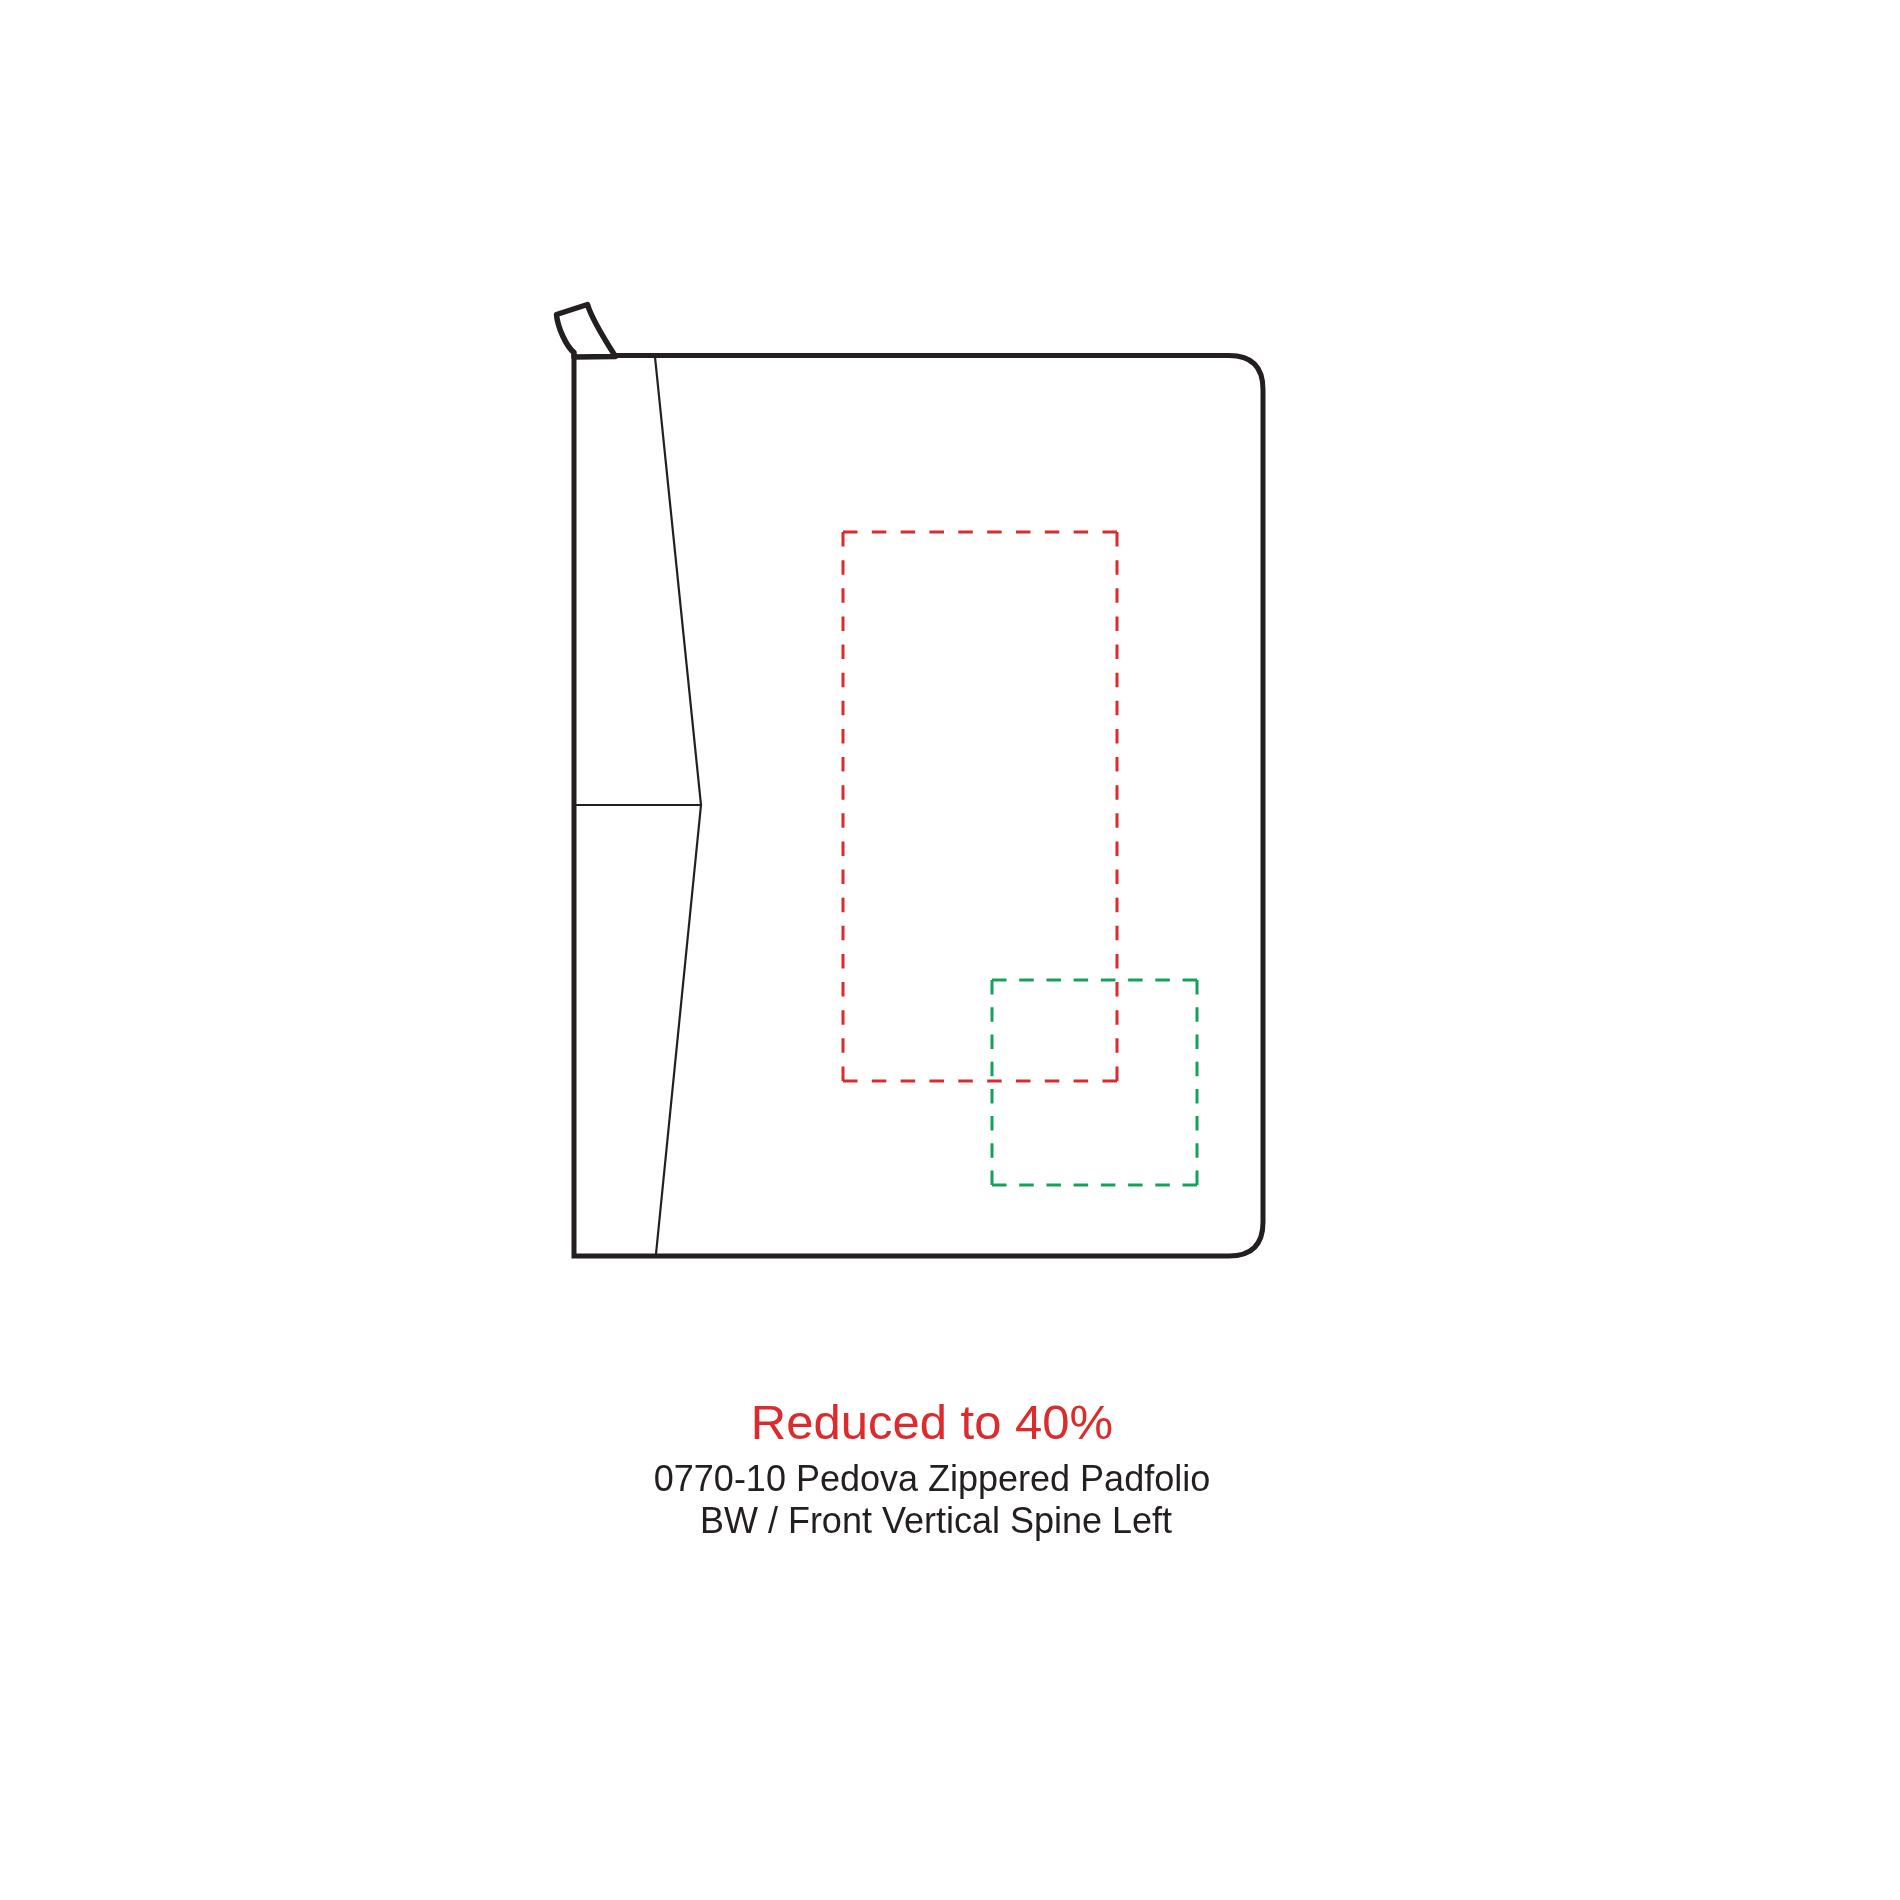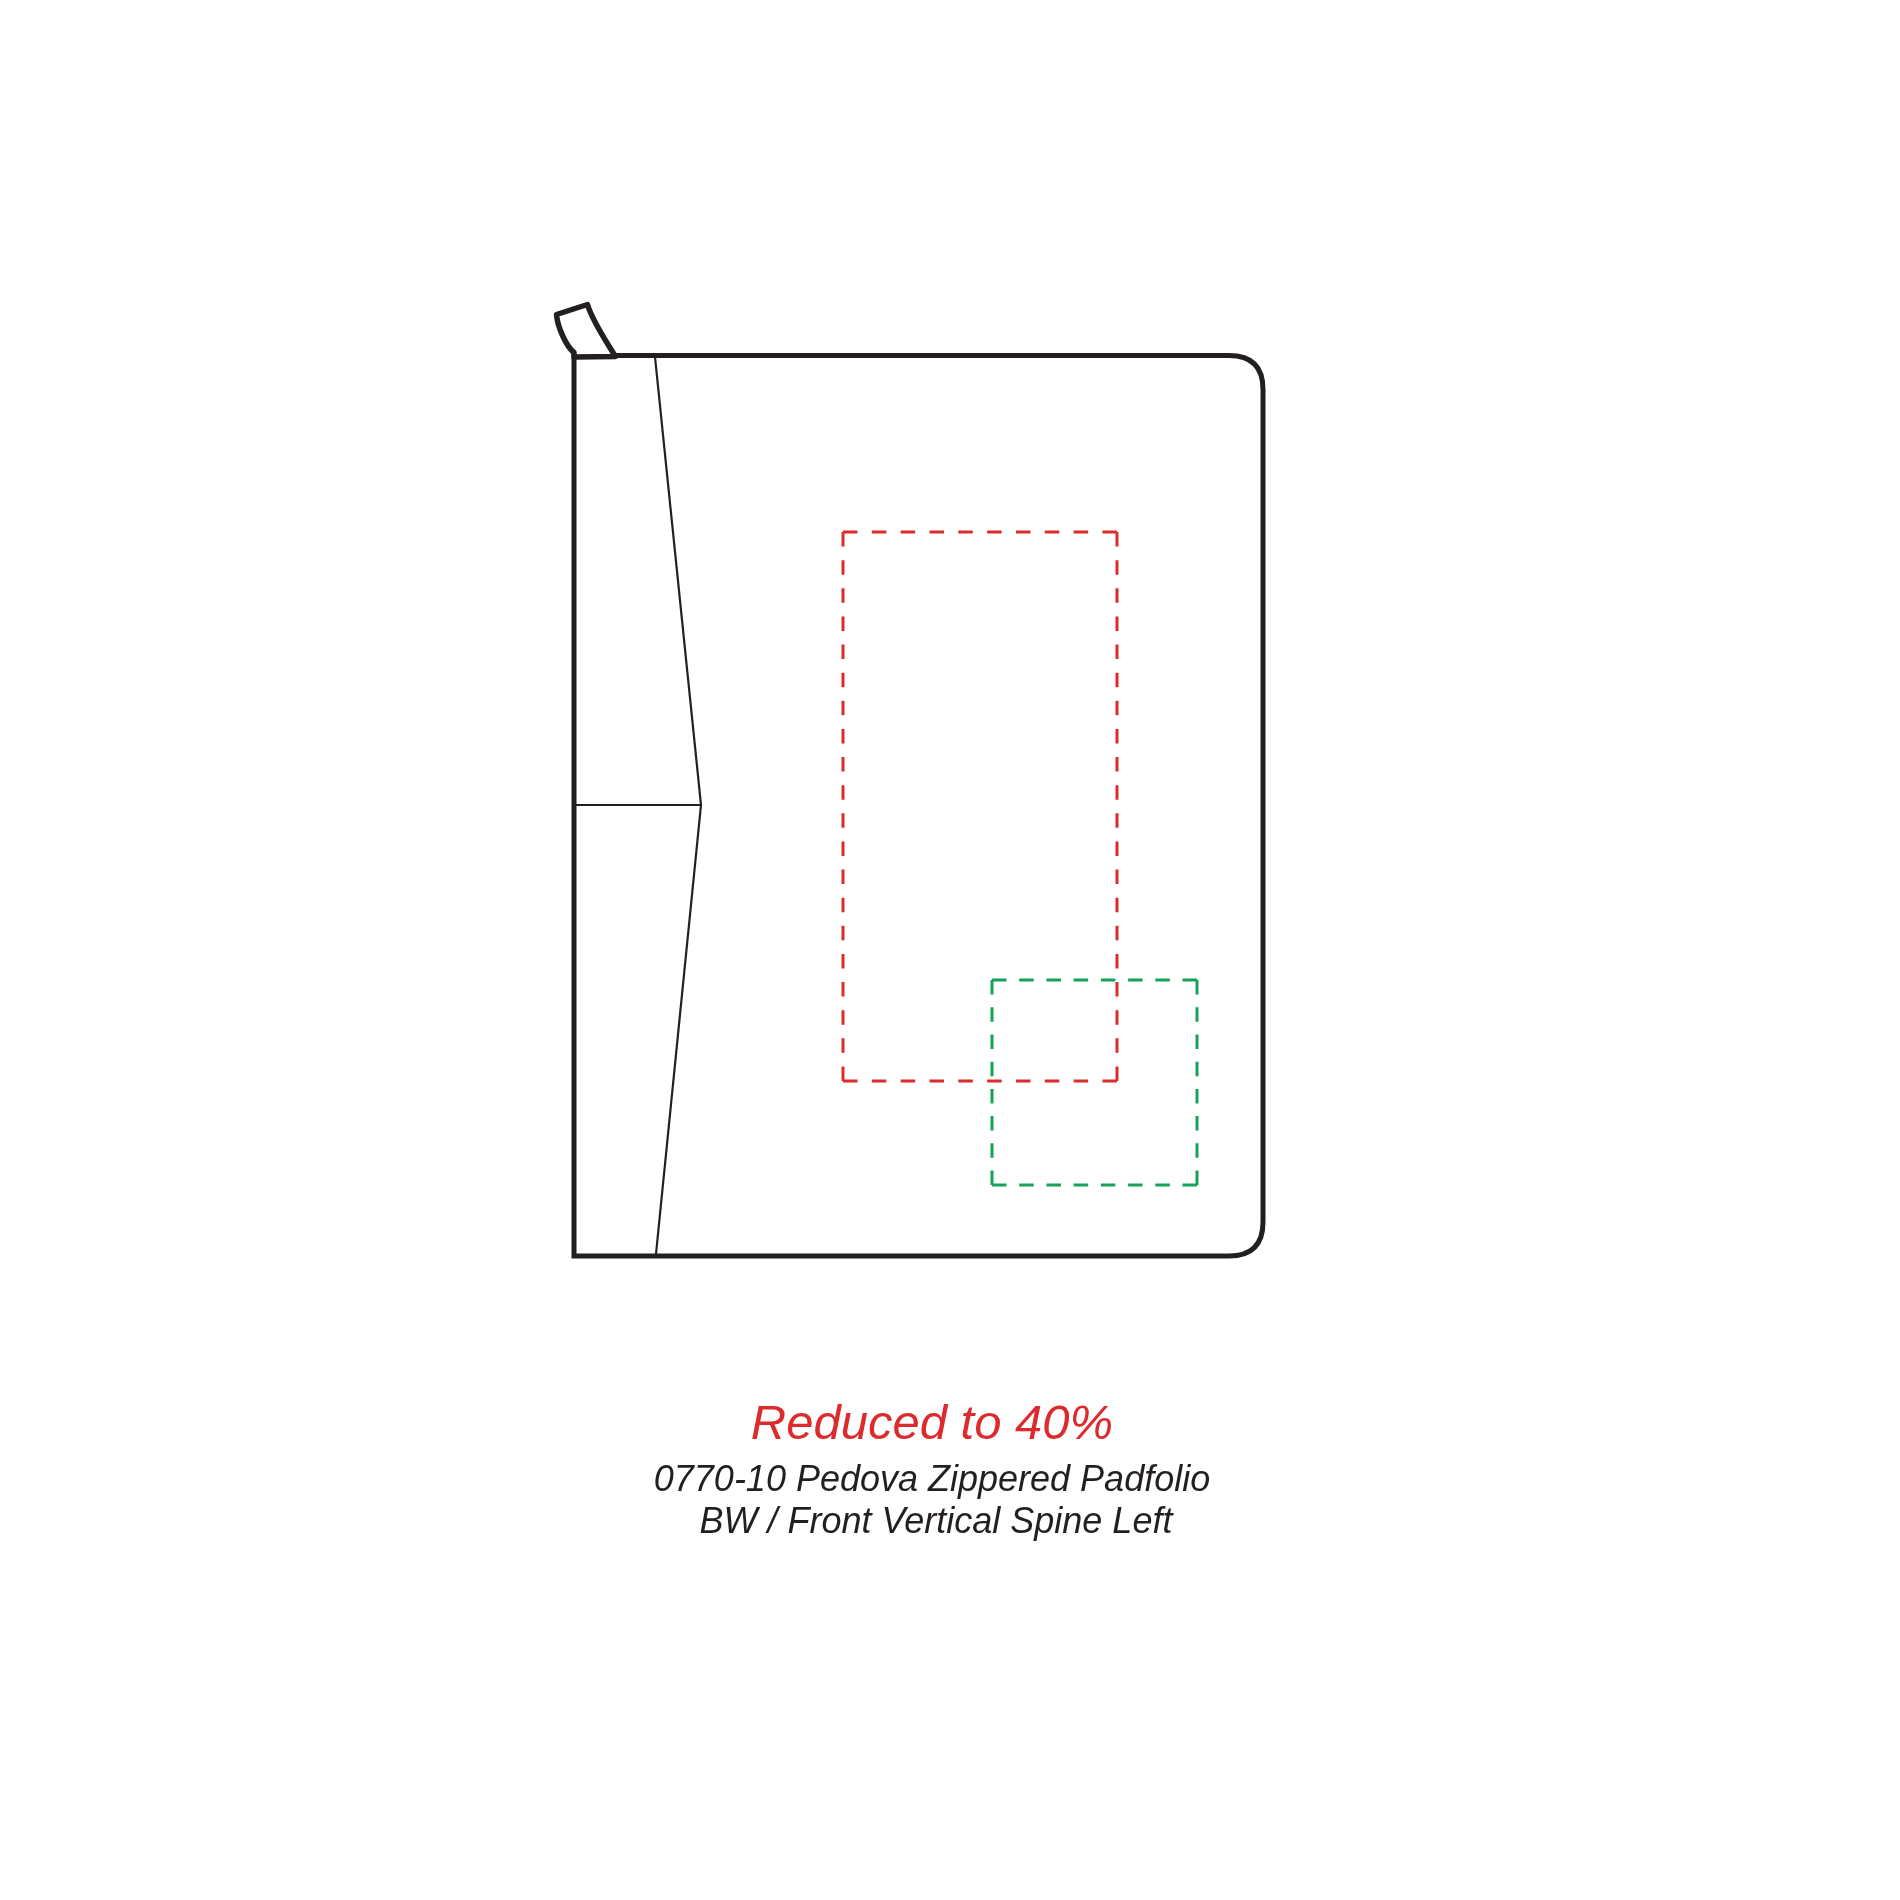--- a/index.html
+++ b/index.html
@@ -1,16 +1,16 @@
 <!DOCTYPE html>
 <html><head>
 <meta charset="utf-8">
 <style>
   html,body{margin:0;padding:0;background:#ffffff;}
-  #page{position:relative;width:1900px;height:1900px;background:#ffffff;overflow:hidden;font-style:italic;}
+  #page{position:relative;width:1900px;height:1900px;background:#ffffff;overflow:hidden;}
   svg{position:absolute;left:0;top:0;}
 </style>
 </head>
 <body>
 <div id="page">
 <svg width="1900" height="1900" viewBox="0 0 1900 1900" xmlns="http://www.w3.org/2000/svg">
 
   <path d="M 574 355.5 L 1229 355.5 Q 1263 355.5 1263 389.5 L 1263 1222 Q 1263 1256 1229 1256 L 574 1256 Z" fill="#ffffff" stroke="#231f20" stroke-width="5"></path>
 
   <path d="M 574 357 L 574 352.5 C 566 346 557.5 327 556.5 314.5 L 587.5 304.5 C 592 320 605 340 615.5 356.5 Z" fill="#ffffff" stroke="#231f20" stroke-width="5.5" stroke-linejoin="round"></path>

